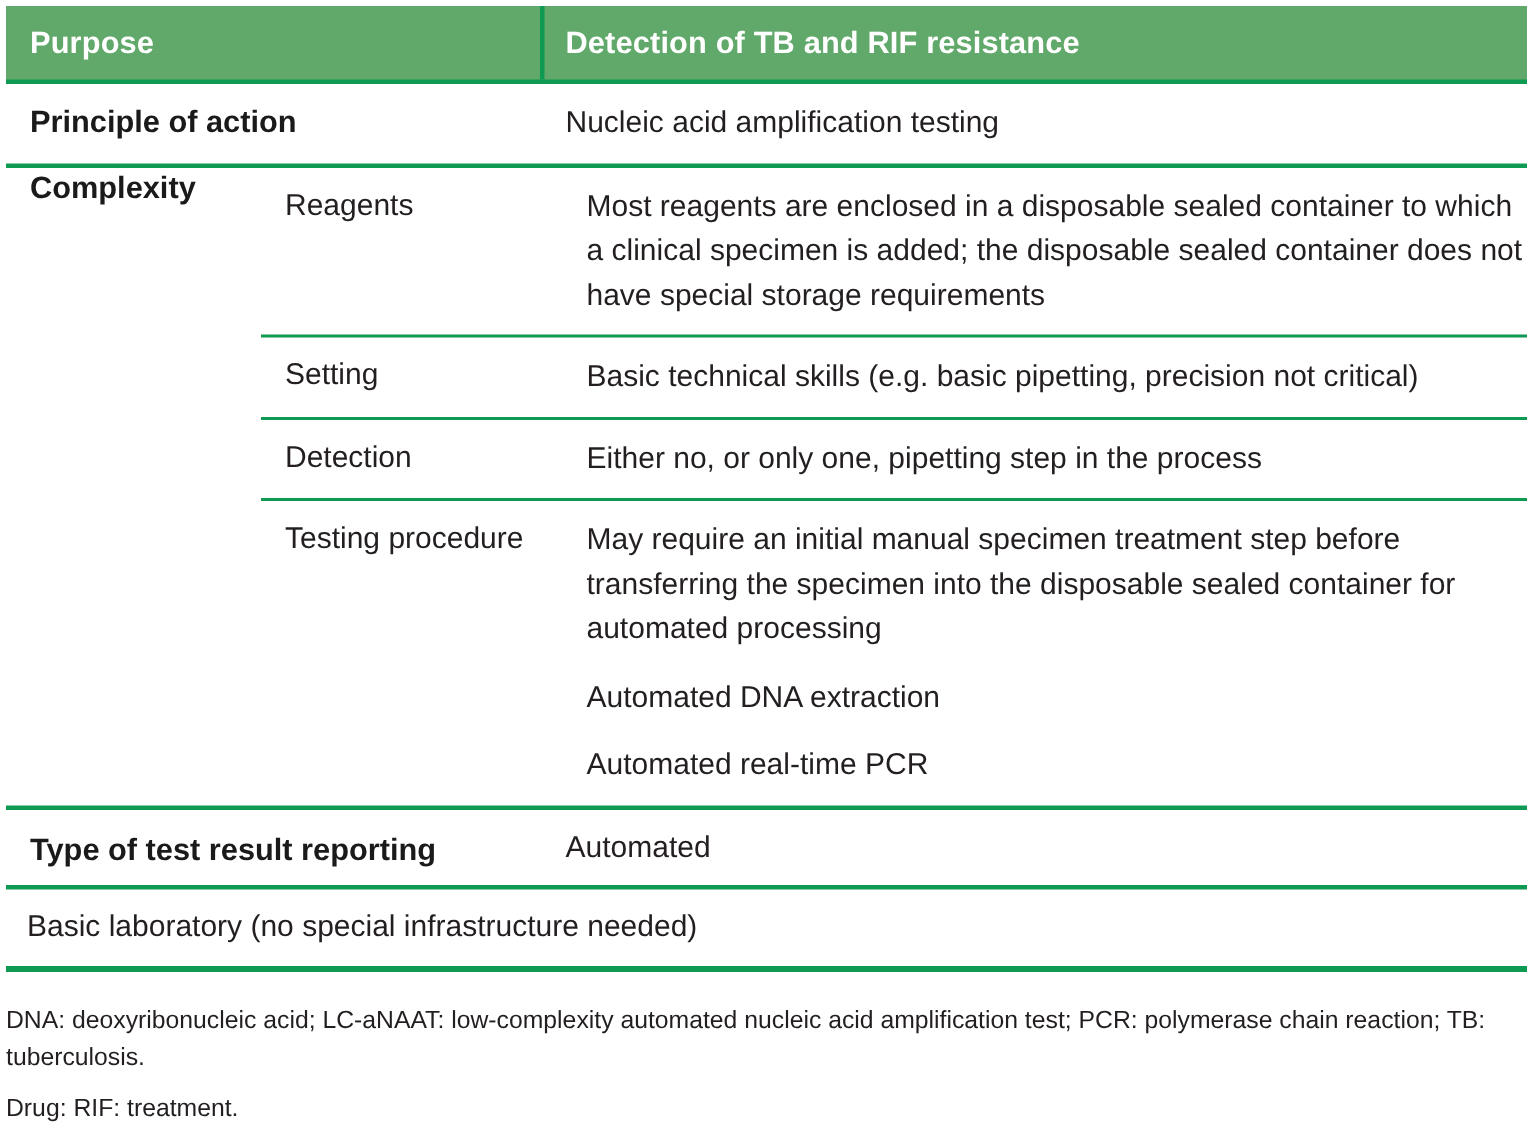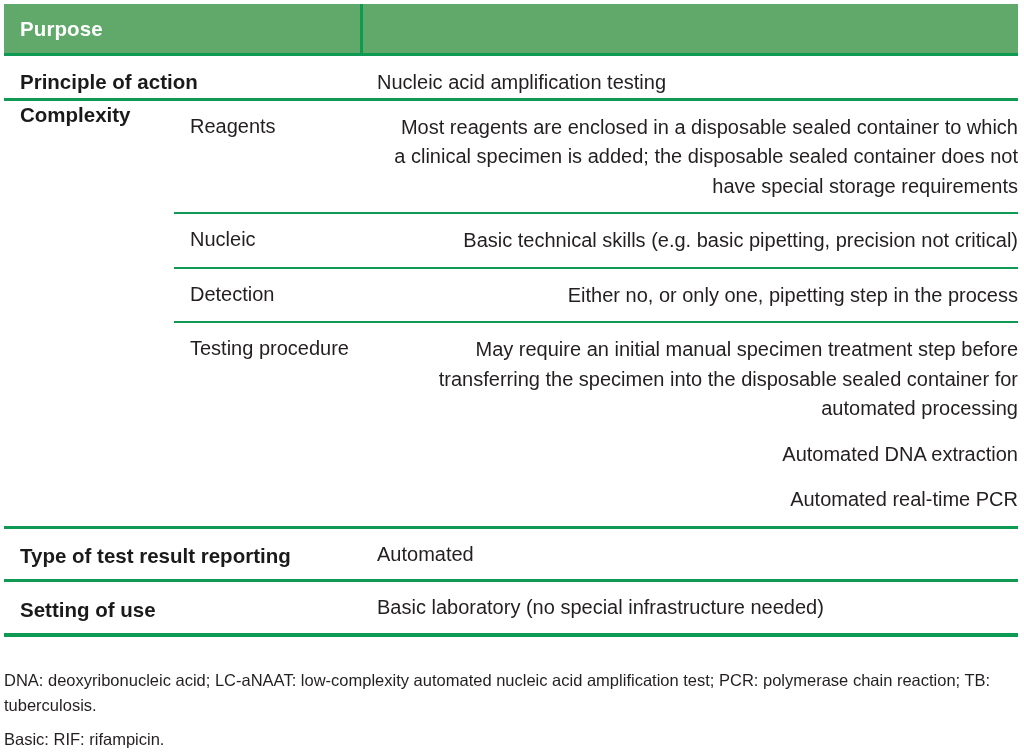--- a/index.html
+++ b/index.html
@@ -84,21 +84,21 @@
   }
   .body-text {
     font-weight: normal;
     font-size: 20px;
     line-height: 29.5px;
     color: #231f20;
   }
   .body-text + .body-text { margin-top: 16px; }
 
   
-  .row-principle { padding-top: 12px; }
+  .row-principle { padding-top: 12px; padding-bottom: 11px; }
 
   
   .complexity-wrap {
     display: flex;
     box-sizing: border-box;
     border-bottom: 3px solid #0f9a53;
   }
   .complexity-left {
     flex: 0 0 170px;
     width: 170px;
@@ -122,21 +122,20 @@
     flex: 0 0 203px;
     width: 203px;
     box-sizing: border-box;
     padding-left: 16px;
   }
   .sub-body {
     flex: 1 1 auto;
     min-width: 0;
     box-sizing: border-box;
     padding-left: 14px;
-    text-align: right;
   }
 
   
   .row-simple {
     padding-top: 11px;
     padding-bottom: 10px;
     align-items: flex-end;
   }
   .row-simple .col-wide-label {
     flex: 0 0 359px;
@@ -176,20 +175,23 @@
 <body>
 
 <div class="page">
 
   <div class="table">
 
     <div class="thead">
       <div class="th th-purpose">
         <span>Purpose</span>
       </div>
+      <div class="th th-detection">
+        <span>Detection of TB and RIF resistance</span>
+      </div>
     </div>
 
     <div class="row row-principle">
       <div class="col-wide-label" style="flex:0 0 359px;width:359px;box-sizing:border-box;padding-left:16px;">
         <span class="label-bold">Principle of action</span>
       </div>
       <div class="col-wide-value" style="flex:1 1 auto;min-width:0;box-sizing:border-box;padding-left:14px;">
         <span class="body-text">Nucleic acid amplification testing</span>
       </div>
     </div>
@@ -204,21 +206,21 @@
           <div class="sub-label">
             <span class="label-plain">Reagents</span>
           </div>
           <div class="sub-body">
             <div class="body-text">Most reagents are enclosed in a disposable sealed container to which a clinical specimen is added; the disposable sealed container does not have special storage requirements</div>
           </div>
         </div>
 
         <div class="sub-row">
           <div class="sub-label">
-            <span class="label-plain">Nucleic</span>
+            <span class="label-plain">Setting</span>
           </div>
           <div class="sub-body">
             <div class="body-text">Basic technical skills (e.g. basic pipetting, precision not critical)</div>
           </div>
         </div>
 
         <div class="sub-row">
           <div class="sub-label">
             <span class="label-plain">Detection</span>
           </div>
@@ -244,30 +246,27 @@
     <div class="row row-simple">
       <div class="col-wide-label">
         <span class="label-bold">Type of test result reporting</span>
       </div>
       <div class="col-wide-value">
         <span class="body-text">Automated</span>
       </div>
     </div>
 
     <div class="row row-simple nosep">
-      <div class="col-wide-label">
-        <span class="label-bold">Setting of use</span>
-      </div>
       <div class="col-wide-value">
         <span class="body-text">Basic laboratory (no special infrastructure needed)</span>
       </div>
     </div>
 
     <div class="table-bottom"></div>
 
   </div>
 
   <div class="footnotes">
     <div class="footnote">DNA: deoxyribonucleic acid; LC-aNAAT: low-complexity automated nucleic acid amplification test; PCR: polymerase chain reaction; TB: tuberculosis.</div>
-    <div class="footnote">Basic: RIF: rifampicin.</div>
+    <div class="footnote">Drug: RIF: treatment.</div>
   </div>
 
 </div>
 
 </body></html>

